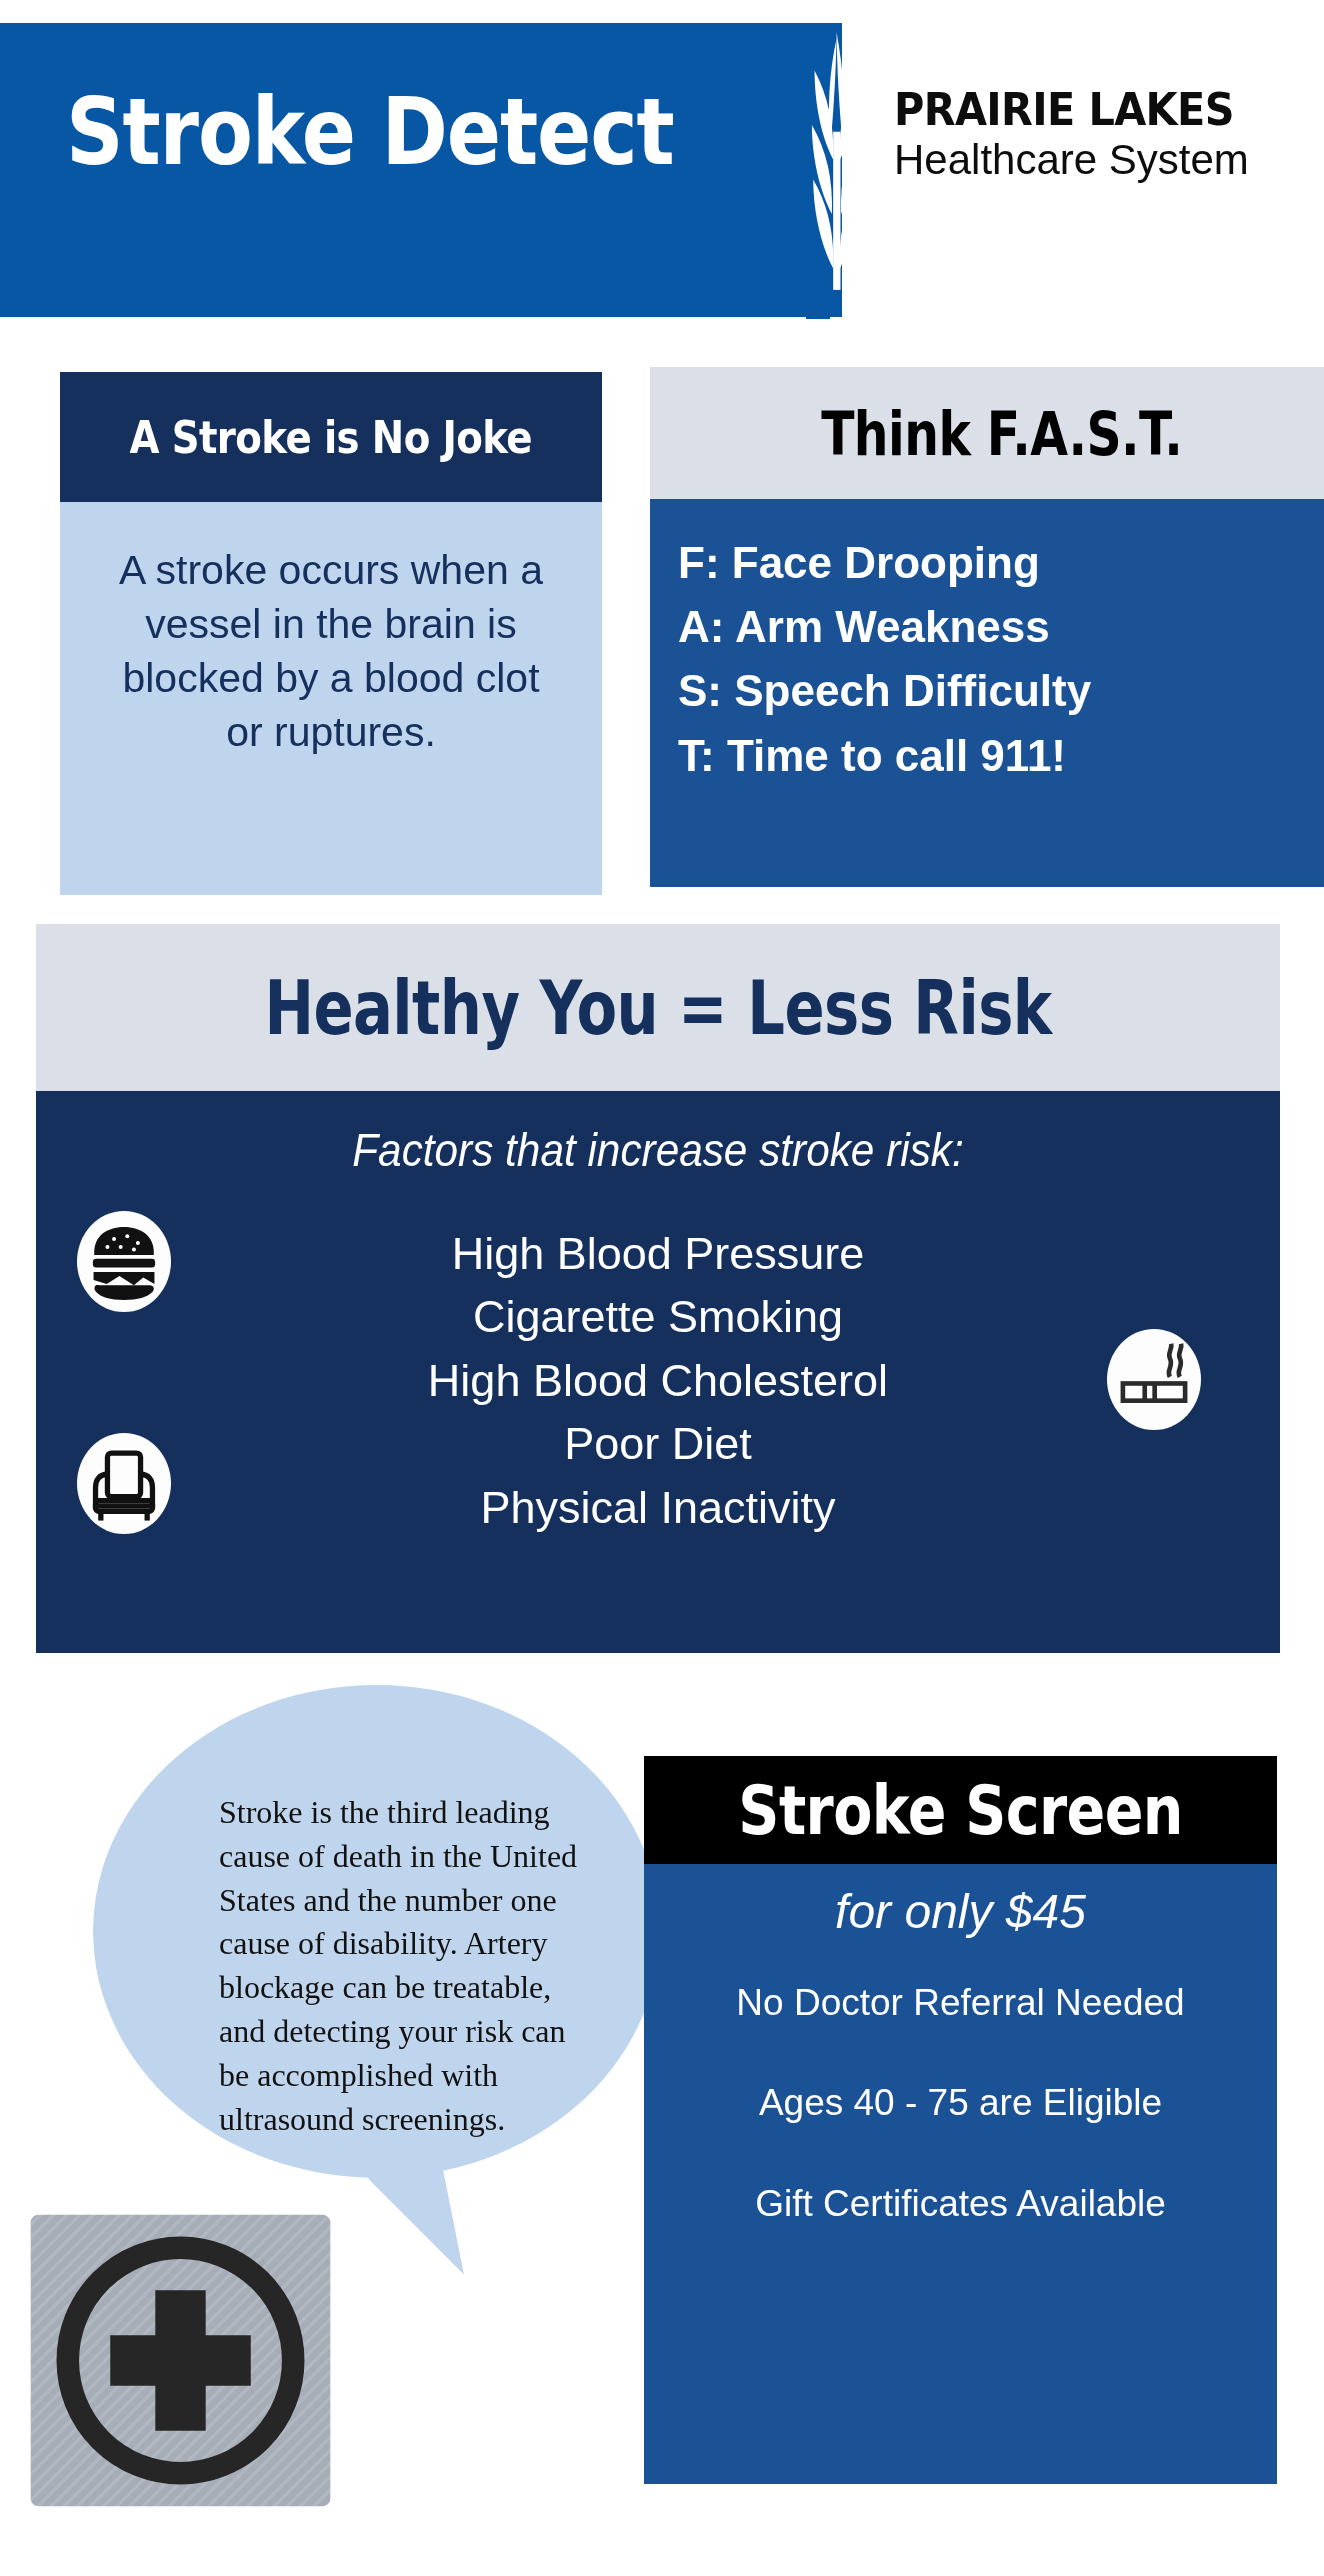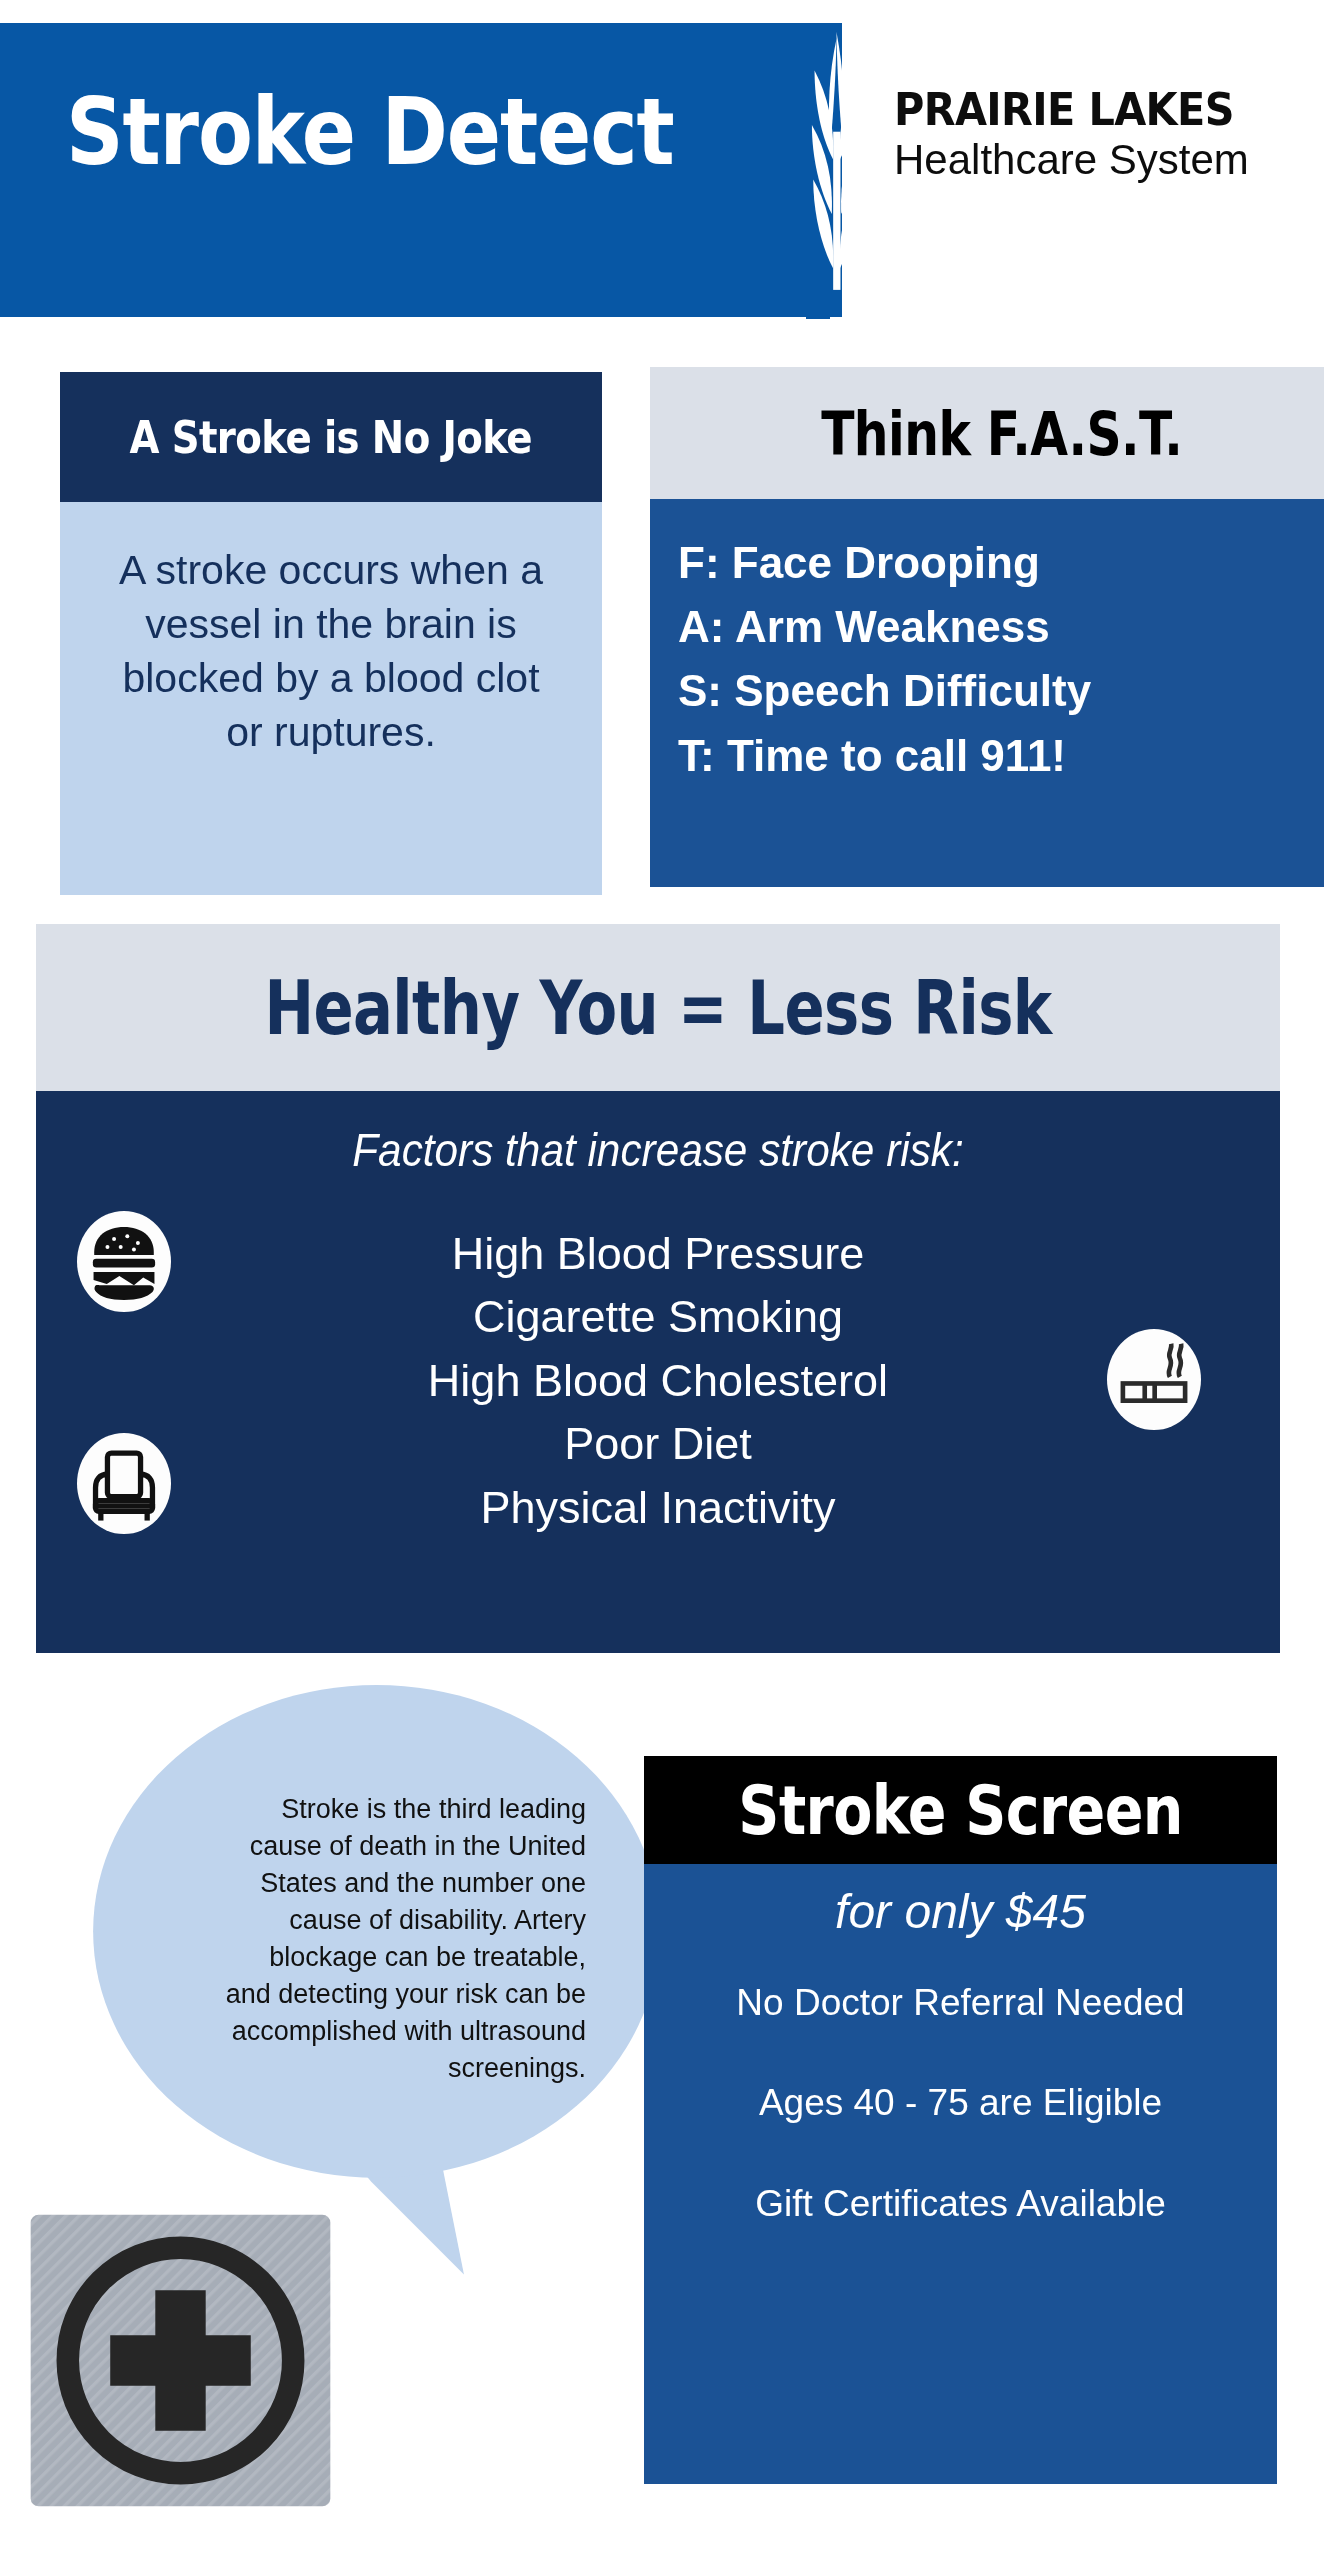--- a/index.html
+++ b/index.html
@@ -220,23 +220,23 @@
   }
   #speech-bubble-wrap svg {
     position: absolute;
     left: 0; top: 0;
     width: 583px; height: 596px;
   }
   #speech-bubble-text {
     position: absolute;
     left: 126px; top: 106px;
     width: 367px;
-    text-align: right;
-    font-family: Liberation Sans, sans-serif;
-    font-size: 27px;
+    text-align: left;
+    font-family: Liberation Serif, serif;
+    font-size: 32px;
     line-height: 1.37;
     color: #111111;
   }
 
   
   #med-cross-icon {
     position: absolute;
     left: 28px; top: 2212px;
     width: 305px; height: 297px;
   }

